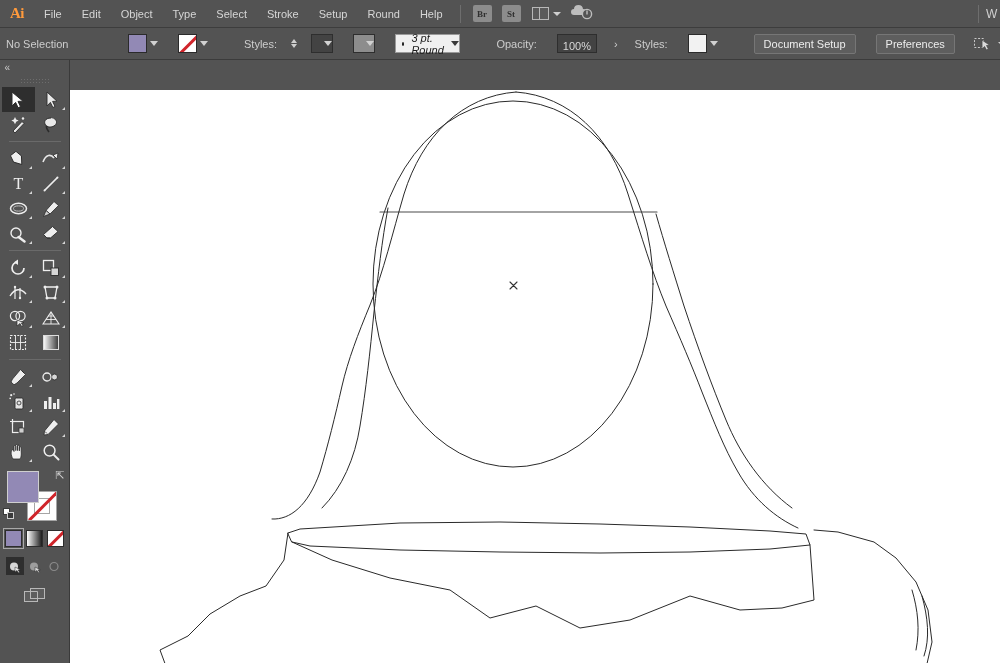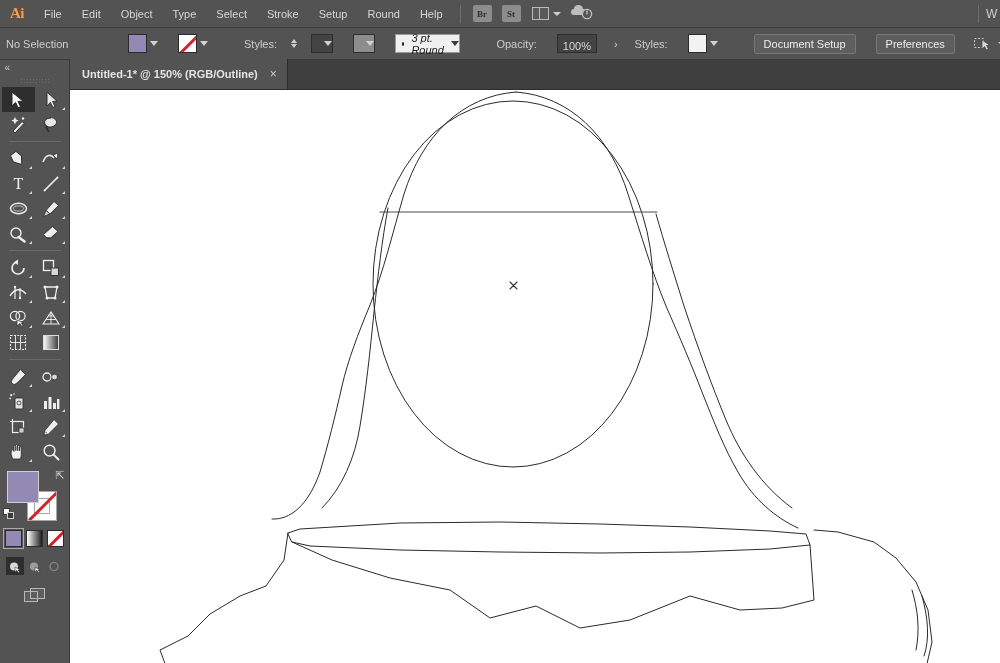--- a/index.html
+++ b/index.html
@@ -275,26 +275,20 @@
 
     <div class="arrange-icn">
       <svg width="19" height="16" viewBox="0 0 19 16">
         <rect x="0.5" y="2.5" width="9" height="9" fill="none" stroke="#c9c9c9" stroke-width="1" stroke-dasharray="2 1.6"></rect>
         <path d="M8 4 l0 9 l2.6 -2.4 l1.8 3.4 l2 -1.1 l-1.9 -3.4 l3.4 -0.2 z" fill="#d9d9d9" stroke="#4a4a4a" stroke-width="0.8"></path>
       </svg>
       <div class="chev"></div>
     </div>
   </div>
 
-  <div class="tabbar">
-    <div class="doc-tab">
-      <span class="title">Untitled-1* @ 150% (RGB/Outline)</span>
-      <span class="close">×</span>
-    </div>
-  </div>
 
   <div class="toolpanel">
     <div class="tp-head">
       <span class="tp-collapse">«</span>
     </div>
     <div class="tp-grip"></div>
 
     <div class="tool-grid">
 
       <div class="tool active">

